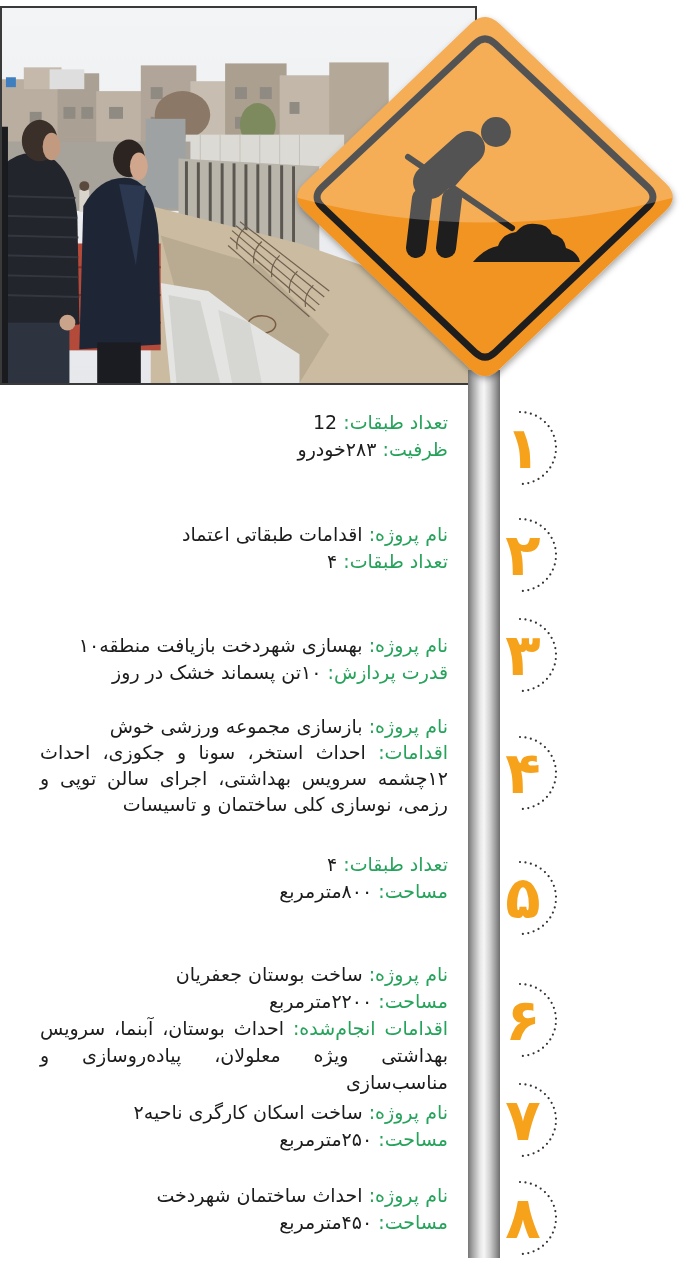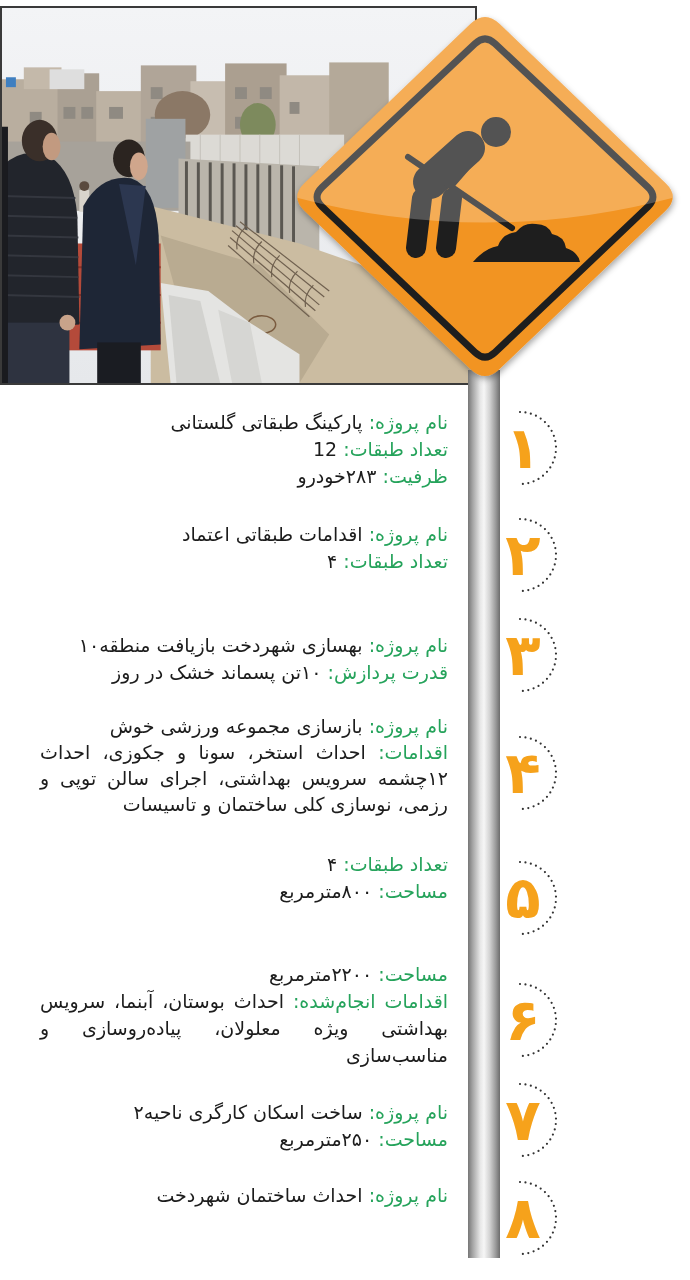--- a/index.html
+++ b/index.html
@@ -227,21 +227,20 @@
     </svg>
 </div>
 <div class="num-wrap" style="top:1178px">
   <span class="num">۸</span>
   <svg class="arc" width="60" height="80">
       <path d="M15,4 A36,36 0 0 1 15,76" fill="none" stroke="#333" stroke-width="2.2" stroke-dasharray="0 5.5" stroke-linecap="round"></path>
     </svg>
 </div>
 
 <div class="block" style="top:409px">
-  <p class="field"><span class="label">نام پروژه:</span> <span>پارکینگ طبقاتی گلستانی</span></p>
   <p class="field"><span class="label">تعداد طبقات:</span> <span>12</span></p>
   <p class="field"><span class="label">ظرفیت:</span> <span>۲۸۳خودرو</span></p>
 </div>
 
 <div class="block" style="top:521px">
   <p class="field"><span class="label">نام پروژه:</span> <span>اقدامات طبقاتی اعتماد</span></p>
   <p class="field"><span class="label">تعداد طبقات:</span> <span>۴</span></p>
 </div>
 
 <div class="block" style="top:632px">
@@ -253,24 +252,26 @@
   <p class="field"><span class="label">نام پروژه:</span> <span>بازسازی مجموعه ورزشی خوش</span></p>
   <p class="field"><span class="label">اقدامات:</span> <span>احداث استخر، سونا و جکوزی، احداث ۱۲چشمه سرویس بهداشتی، اجرای سالن توپی و رزمی، نوسازی کلی ساختمان و تاسیسات</span></p>
 </div>
 
 <div class="block" style="top:851px">
   <p class="field"><span class="label">تعداد طبقات:</span> <span>۴</span></p>
   <p class="field"><span class="label">مساحت:</span> <span>۸۰۰مترمربع</span></p>
 </div>
 
 <div class="block" style="top:961px">
+  <p class="field"><span class="label">نام پروژه:</span> <span>ساخت بوستان جعفریان</span></p>
   <p class="field"><span class="label">مساحت:</span> <span>۲۲۰۰مترمربع</span></p>
   <p class="field"><span class="label">اقدامات انجام‌شده:</span> <span>احداث بوستان، آبنما، سرویس بهداشتی ویژه معلولان، پیاده‌روسازی و مناسب‌سازی</span></p>
 </div>
 
 <div class="block" style="top:1099px">
   <p class="field"><span class="label">نام پروژه:</span> <span>ساخت اسکان کارگری ناحیه۲</span></p>
   <p class="field"><span class="label">مساحت:</span> <span>۲۵۰مترمربع</span></p>
 </div>
 
 <div class="block" style="top:1182px">
   <p class="field"><span class="label">نام پروژه:</span> <span>احداث ساختمان شهردخت</span></p>
+  <p class="field"><span class="label">مساحت:</span> <span>۴۵۰مترمربع</span></p>
 </div>
 
 </body></html>

